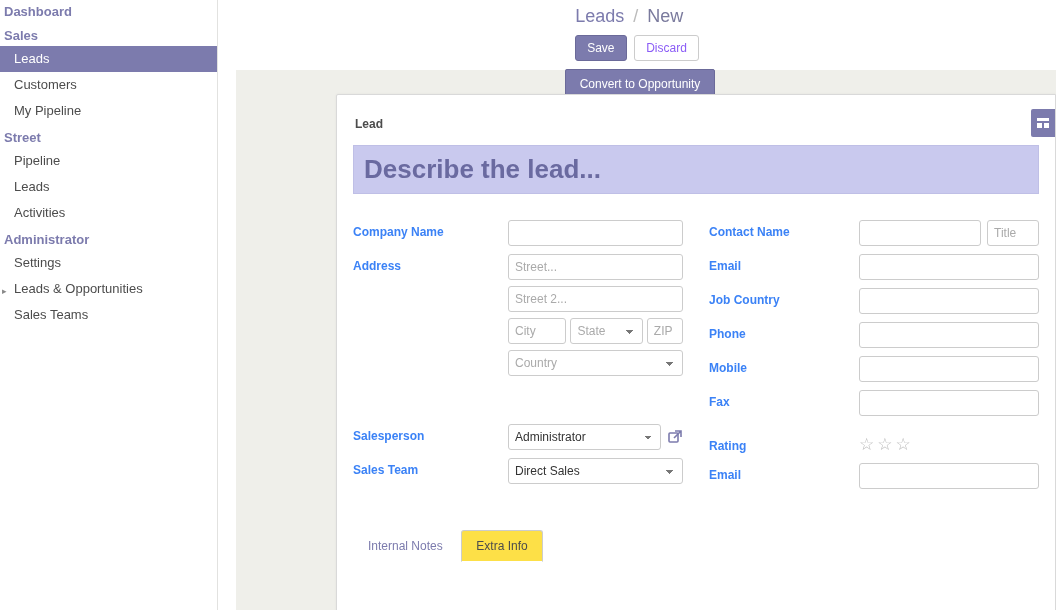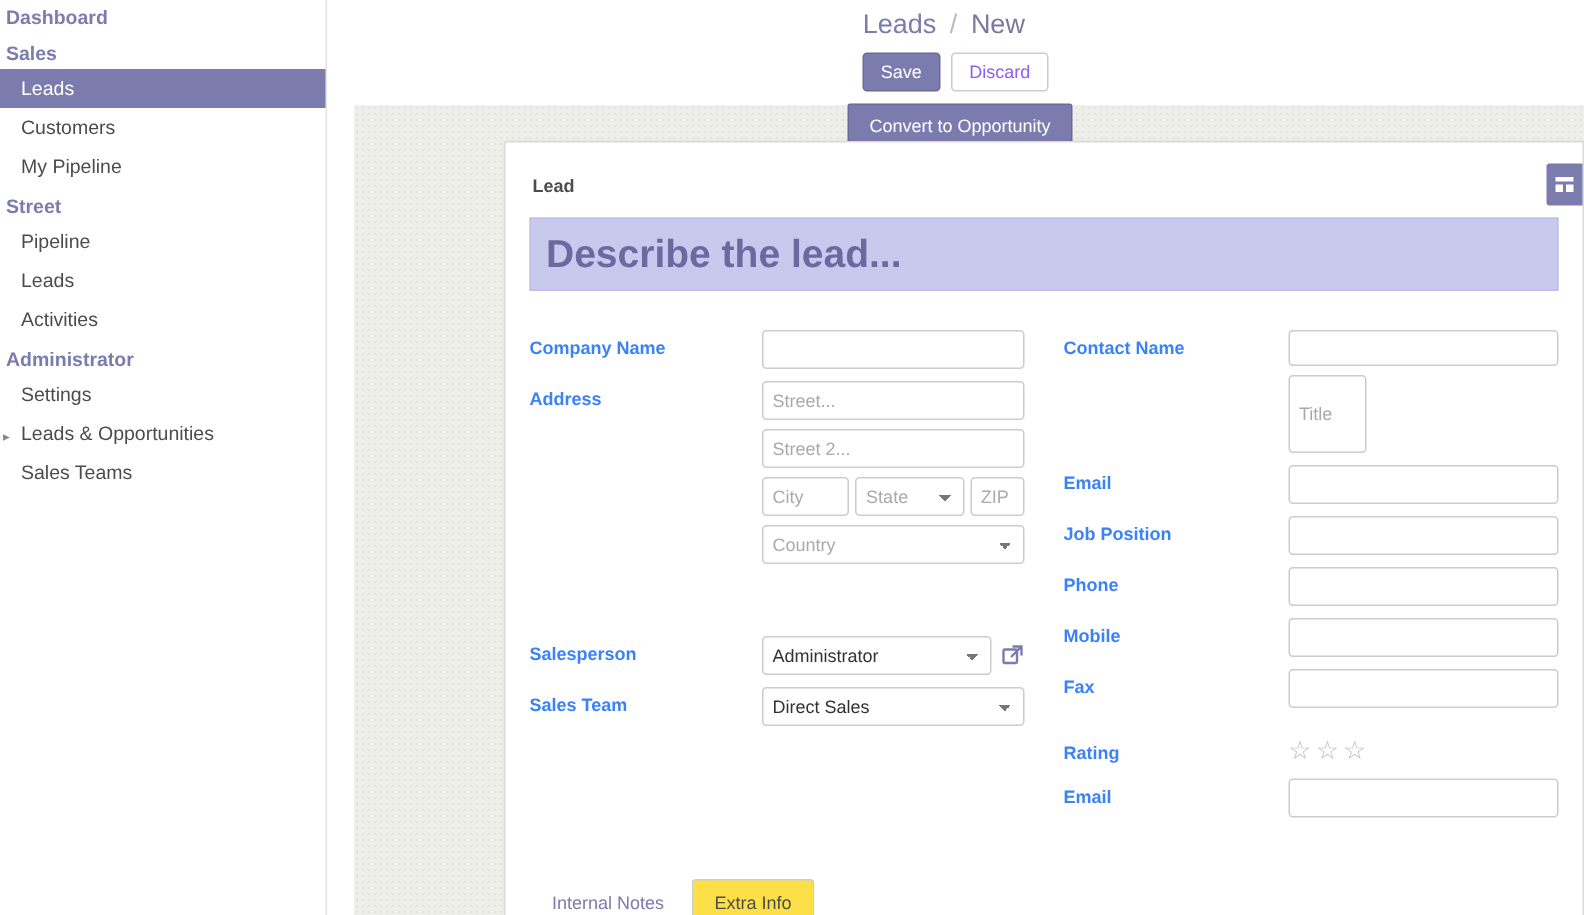--- a/index.html
+++ b/index.html
@@ -50,21 +50,21 @@
   .field-ctrl { flex: 1; }
   .addr-stack .inp { margin-bottom: 6px; }
   .addr-row { display: flex; gap: 4px; }
   .inp { width: 100%; border: 1px solid #ccc; border-radius: 3px; padding: 4px 6px; font-size: 12px; color: #333; background: #fff; height: 26px; }
   .inp::placeholder { color: #aaa; }
   .sel { appearance: none; -webkit-appearance: none; background-image: linear-gradient(45deg, transparent 50%, #777 50%), linear-gradient(135deg, #777 50%, transparent 50%); background-position: calc(100% - 12px) 11px, calc(100% - 8px) 11px; background-size: 4px 4px, 4px 4px; background-repeat: no-repeat; padding-right: 20px; }
   .ext-link-ico { width: 16px; height: 16px; margin-left: 6px; color: #7c7bad; cursor: pointer; flex-shrink: 0; }
   .sales-row .field-ctrl { display: flex; align-items: center; }
   .sales-row .inp { flex: 1; }
 
-  .contact-name-wrap { display: flex; gap: 6px; flex-direction: column; }
+  .contact-name-wrap { display: flex; gap: 6px; }
   .contact-name-wrap .inp:first-child { flex: 1; }
   .contact-name-wrap .inp:last-child { width: 52px; flex: 0 0 52px; }
 
   .stars { color: #bbb; font-size: 17px; letter-spacing: 3px; cursor: pointer; user-select: none; }
   .stars span { display: inline-block; }
 
   .tabs { margin-top: 32px; border-bottom: 1px solid transparent; }
   .tab { display: inline-block; padding: 8px 14px; font-size: 12px; cursor: pointer; color: #7c7bad; border: 1px solid transparent; position: relative; top: 1px; }
   .tab.active { border: 1px solid #ccc; border-bottom-color: #fff; background: #fde047; color: #4c4c4c; border-radius: 3px 3px 0 0; }
 
@@ -179,21 +179,21 @@
               <div class="field-ctrl contact-name-wrap">
                 <input class="inp" style="">
                 <input class="inp" placeholder="Title" style="">
               </div>
             </div>
             <div class="field-row">
               <div class="field-label">Email</div>
               <div class="field-ctrl"><input class="inp" style=""></div>
             </div>
             <div class="field-row">
-              <div class="field-label">Job Position</div>
+              <div class="field-label">Job Country</div>
               <div class="field-ctrl"><input class="inp" style=""></div>
             </div>
             <div class="field-row">
               <div class="field-label">Phone</div>
               <div class="field-ctrl"><input class="inp" style=""></div>
             </div>
             <div class="field-row">
               <div class="field-label">Mobile</div>
               <div class="field-ctrl"><input class="inp" style=""></div>
             </div>

